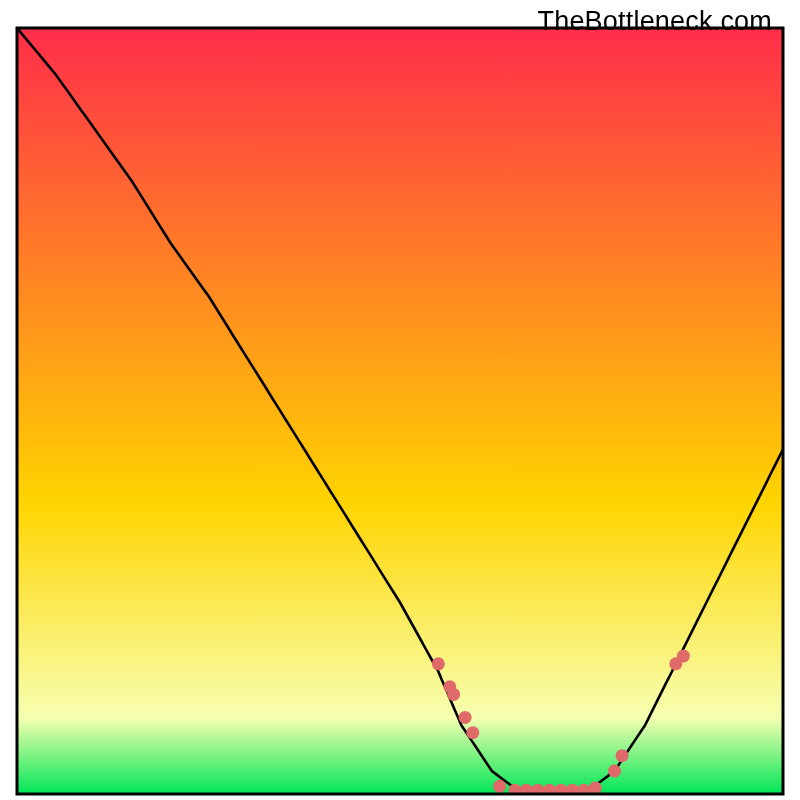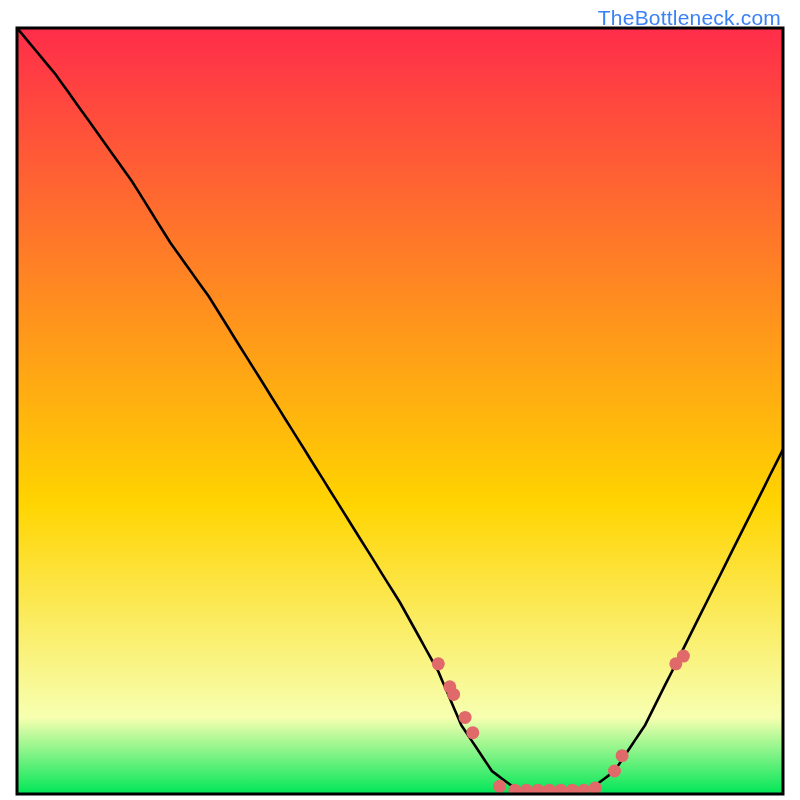--- a/index.html
+++ b/index.html
@@ -10,23 +10,23 @@
   }
   .chart-wrap {
     width: 800px;
     height: 800px;
     position: relative;
     box-sizing: border-box;
   }
   .attrib {
     position: absolute;
     top: 6px;
-    right: 19px;
-    color: #3b82f6;
-    font-size: 21px;
+    right: 28px;
+    color: #000000;
+    font-size: 27px;
     font-weight: 500;
     letter-spacing: 0.2px;
   }
   svg { display: block; }
 </style>
 </head>
 <body>
 
 <div class="chart-wrap">
   <div class="attrib">TheBottleneck.com</div>

